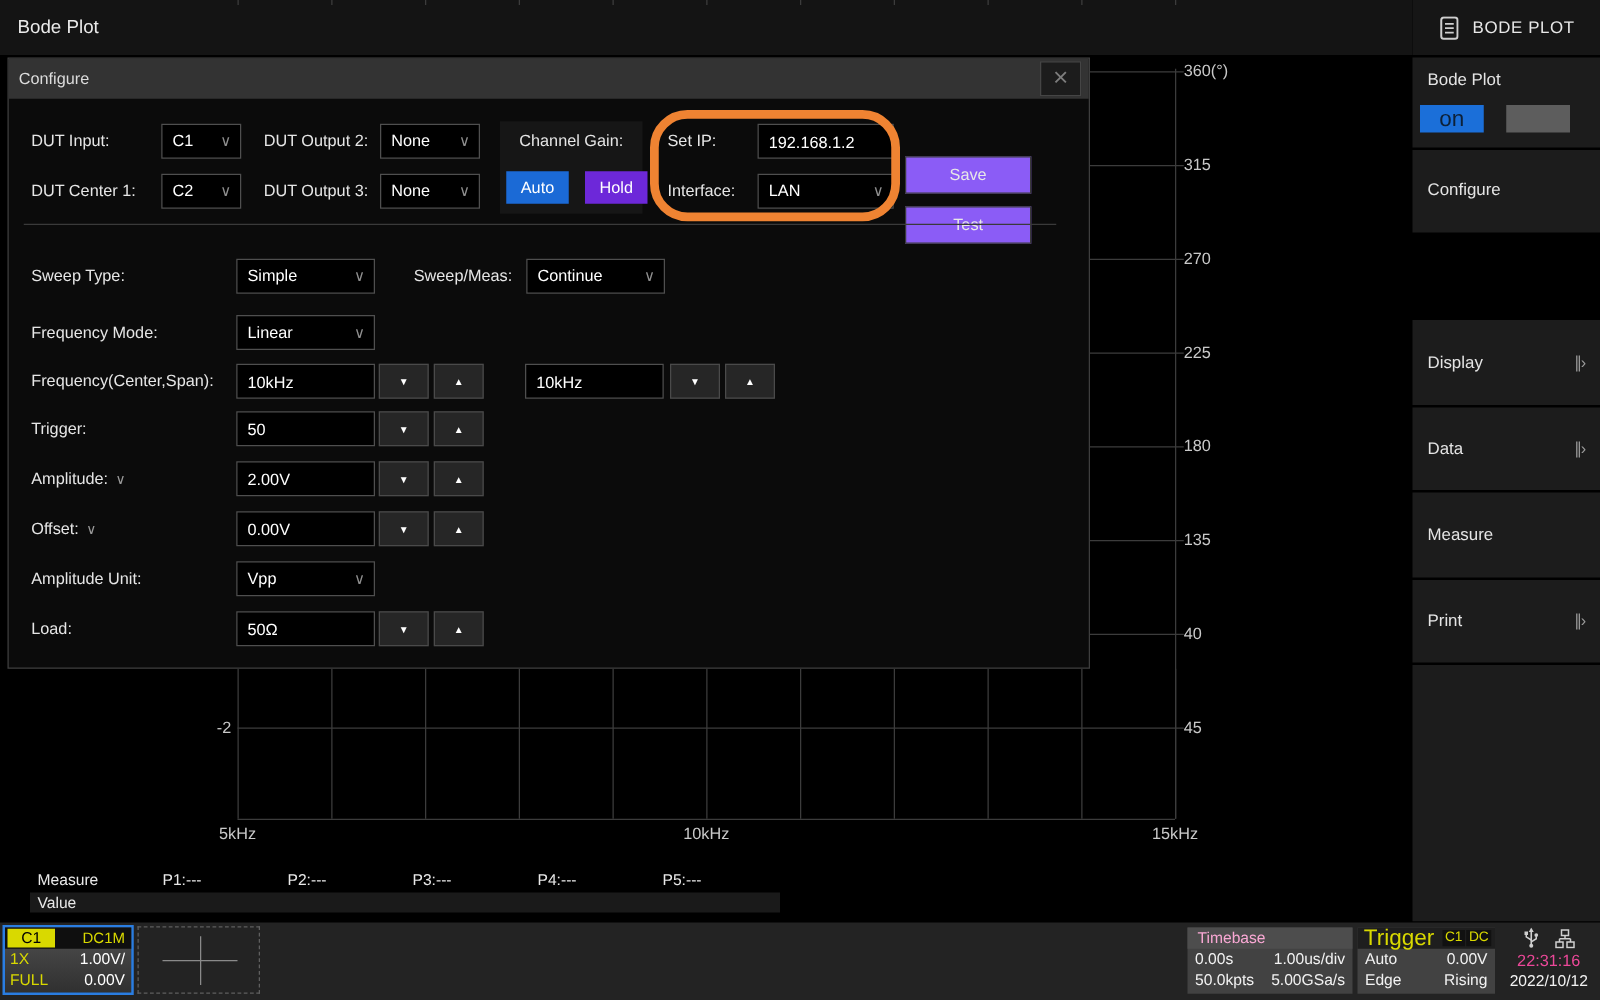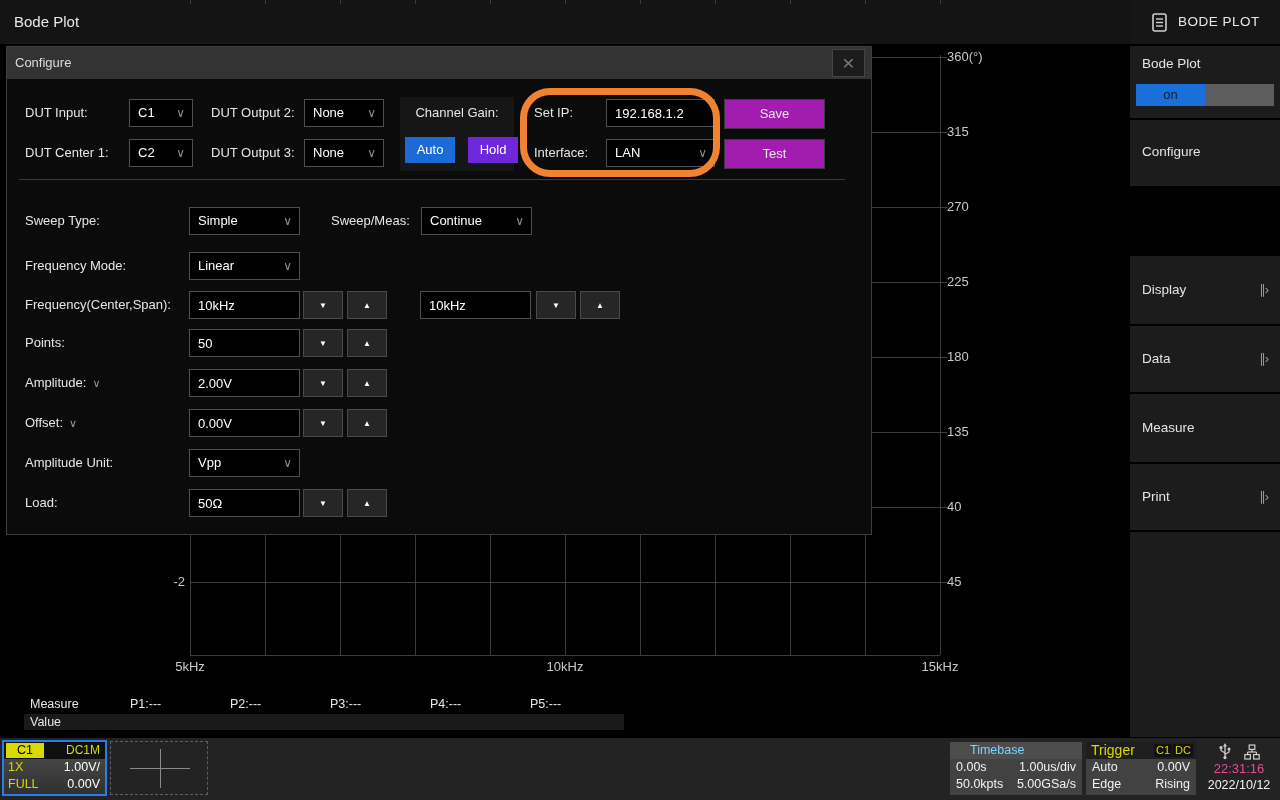--- a/index.html
+++ b/index.html
@@ -30,61 +30,61 @@
   .dhead { position:absolute; left:0; top:0; width:100%; height:32px; background:#333333; }
   .dhead .dtitle { position:absolute; left:8px; top:0; line-height:32px; font-size:13px; color:#dcdcdc; }
   .dclose { position:absolute; top:2px; right:6px; width:33px; height:28px; background:#1c1c1c; border:1px solid #454545; color:#7d7d7d; font-size:21px; line-height:26px; text-align:center; cursor:pointer; }
   .dlabel { position:absolute; height:28px; line-height:28px; font-size:13px; color:#e6e6e6; white-space:nowrap; }
   .lchev { color:#9a9a9a; font-size:11px; margin-left:6px; }
   .dd { position:absolute; height:28px; background:#000; border:1px solid #4f4f4f; }
   .ddval { position:absolute; left:8px; top:0; line-height:26px; font-size:13px; color:#fff; }
   .ddchev { position:absolute; right:7px; top:0; line-height:26px; font-size:12px; color:#8f8f8f; }
   .tin { position:absolute; height:28px; background:#000; border:1px solid #4f4f4f; color:#fff; font-size:13px; font-family:"Liberation Sans",sans-serif; padding:0 0 0 8px; outline:none; }
   .spin { position:absolute; width:40px; height:28px; background:#262626; border:1px solid #4a4a4a; color:#fff; font-size:8px; text-align:center; line-height:27px; cursor:pointer; }
-  .dbtn { position:absolute; width:101px; height:30px; background:#a21caf; border:1px solid #3a3a3a; color:#e8e8e8; font-size:13px; text-align:center; line-height:28px; cursor:pointer; }
+  .dbtn { position:absolute; width:101px; height:30px; background:#8b5cf6; border:1px solid #3a3a3a; color:#e8e8e8; font-size:13px; text-align:center; line-height:28px; cursor:pointer;margin-top:26px; }
   .cgpanel { position:absolute; left:393px; top:50px; width:114px; height:74px; background:#161616; }
   .cgpanel .cglabel { position:absolute; left:0; top:8px; width:100%; text-align:center; font-size:13px; color:#e6e6e6; }
   .cgbtn { position:absolute; top:40px; width:50px; height:26px; font-size:13px; text-align:center; line-height:26px; color:#fff; cursor:pointer; }
   .cg-auto { left:5px; background:#1b6ad6; }
   .cg-hold { left:68px; background:#6d28d9; }
   .hring { position:absolute; left:513px; top:41px; width:200px; height:89px; border:7px solid #ef8332; border-radius:30px; pointer-events:none; z-index:5; }
   .ddivider { position:absolute; left:12px; top:132px; width:826px; height:1px; background:#3a3a3a; }
 
   
   .sidebar { position:absolute; left:1130px; top:0; width:150px; height:737px; background:#000; z-index:7; }
   .sb-head { position:absolute; left:0; top:0; width:100%; height:44px; background:#161616; }
   .sb-head .sb-title { position:absolute; left:48px; top:0; line-height:44px; font-size:13.5px; letter-spacing:0.5px; color:#e8e8e8; }
   .sb-item { position:absolute; left:0; width:100%; background:#1c1c1c; }
   .sb-label { position:absolute; left:12px; font-size:13.5px; color:#e4e4e4; white-space:nowrap; }
   .sb-arrow { position:absolute; right:12px; font-size:13px; color:#9a9a9a; letter-spacing:-1px; }
   .toggle { position:absolute; left:6px; width:138px; height:22px; cursor:pointer; }
-  .tg-half { position:absolute; top:0; width:69px; height:22px; font-size:13px; text-align:center; line-height:22px; }
+  .tg-half { position:absolute; top:0; width:51px; height:22px; font-size:18px; text-align:center; line-height:22px; }
   .tg-on { left:0; background:#1b6fd9; color:#0d2138; }
   .tg-gray-r { left:69px; background:#5d5d5d; }
   .tg-gray-l { left:0; background:#5d5d5d; }
   .tg-off { left:69px; background:#454545; color:#e8e8e8; }
   .sb-ic { position:absolute; left:22px; top:13px; }
 
   
   .bbar { position:absolute; left:0; top:738px; width:1280px; height:62px; background:#232323; z-index:8; }
   .chbox { position:absolute; left:2px; top:2px; width:105px; height:56px; border:2px solid #2a7de1; background:linear-gradient(180deg,#505050 0%,#303030 100%); }
   .chbox .r1 { position:absolute; left:0; top:0; width:100%; height:17px; background:#0f0f0f; }
   .chbox .c1chip { position:absolute; left:2px; top:1px; width:38px; height:15px; background:#d9d900; color:#000; font-size:12.5px; text-align:center; line-height:15px; }
   .chbox .coup { position:absolute; right:5px; top:1px; font-size:12px; color:#d9d900; }
   .chbox .rowtxt { position:absolute; width:100%; height:18px; font-size:12.5px; }
   .chbox .yl { position:absolute; left:4px; color:#d9d900; }
   .chbox .wt { position:absolute; right:5px; color:#fff; }
   .addbox { position:absolute; left:110px; top:3px; width:98px; height:54px; border:1px dashed #5f5f5f; cursor:pointer; }
   .cross-h { position:absolute; left:19px; top:26px; width:60px; height:1px; background:#8a8a8a; }
   .cross-v { position:absolute; left:49px; top:7px; width:1px; height:39px; background:#8a8a8a; }
   .tbpanel { position:absolute; left:950px; top:4px; width:132px; height:53px; background:#424242; }
-  .tbhead { position:absolute; left:0; top:0; width:100%; height:17px; background:#4d4d4d; font-size:12.5px; line-height:17px; padding-left:20px; color:#7dd3fc; }
+  .tbhead { position:absolute; left:0; top:0; width:100%; height:17px; background:#4d4d4d; font-size:12.5px; line-height:17px; padding-left:8px; color:#f9a8d4; }
   .trpanel { position:absolute; left:1086px; top:4px; width:110px; height:53px; background:#424242; }
   .trhead { position:absolute; left:0; top:0; width:100%; height:17px; background:#1e1e1e; }
-  .trtitle { position:absolute; left:5px; top:0; line-height:17px; font-size:14px; color:#d9d900; }
+  .trtitle { position:absolute; left:5px; top:0; line-height:17px; font-size:18px; color:#d9d900; }
   .trchip { position:absolute; top:2px; height:13px; background:#111; color:#d9d900; font-size:11px; line-height:13px; padding:0 2px; }
   .srow { position:absolute; left:0; width:100%; height:18px; font-size:12.5px; color:#f2f2f2; }
   .srow .sl { position:absolute; left:6px; }
   .srow .sr { position:absolute; right:6px; }
   .clockarea { position:absolute; left:1198px; top:0; width:82px; height:62px; text-align:center; }
   .icons { position:absolute; left:0; top:4px; width:100%; }
   .timetxt { position:absolute; left:0; top:23px; width:100%; font-size:13px; color:#ec4899; }
   .datetxt { position:absolute; left:0; top:40px; width:100%; font-size:12.5px; color:#f2f2f2; }
 </style>
 </head>
@@ -225,21 +225,21 @@
     </div>
 
     <div class="dlabel" style="left:18px;top:244px">Frequency(Center,Span):</div>
     <input class="tin" style="left: 182px; top: 244px; width: 111px;" value="10kHz">
     <div class="spin" style="left:296px;top:244px">▼</div>
     <div class="spin" style="left:340px;top:244px">▲</div>
     <input class="tin" style="left: 413px; top: 244px; width: 111px;" value="10kHz">
     <div class="spin" style="left:529px;top:244px">▼</div>
     <div class="spin" style="left:573px;top:244px">▲</div>
 
-    <div class="dlabel" style="left:18px;top:282px">Points:</div>
+    <div class="dlabel" style="left:18px;top:282px">Trigger:</div>
     <input class="tin" style="left: 182px; top: 282px; width: 111px;" value="50">
     <div class="spin" style="left:296px;top:282px">▼</div>
     <div class="spin" style="left:340px;top:282px">▲</div>
 
     <div class="dlabel" style="left:18px;top:322px"><span>Amplitude:</span><span class="lchev">∨</span></div>
     <input class="tin" style="left: 182px; top: 322px; width: 111px;" value="2.00V">
     <div class="spin" style="left:296px;top:322px">▼</div>
     <div class="spin" style="left:340px;top:322px">▲</div>
 
     <div class="dlabel" style="left:18px;top:362px"><span>Offset:</span><span class="lchev">∨</span></div>

